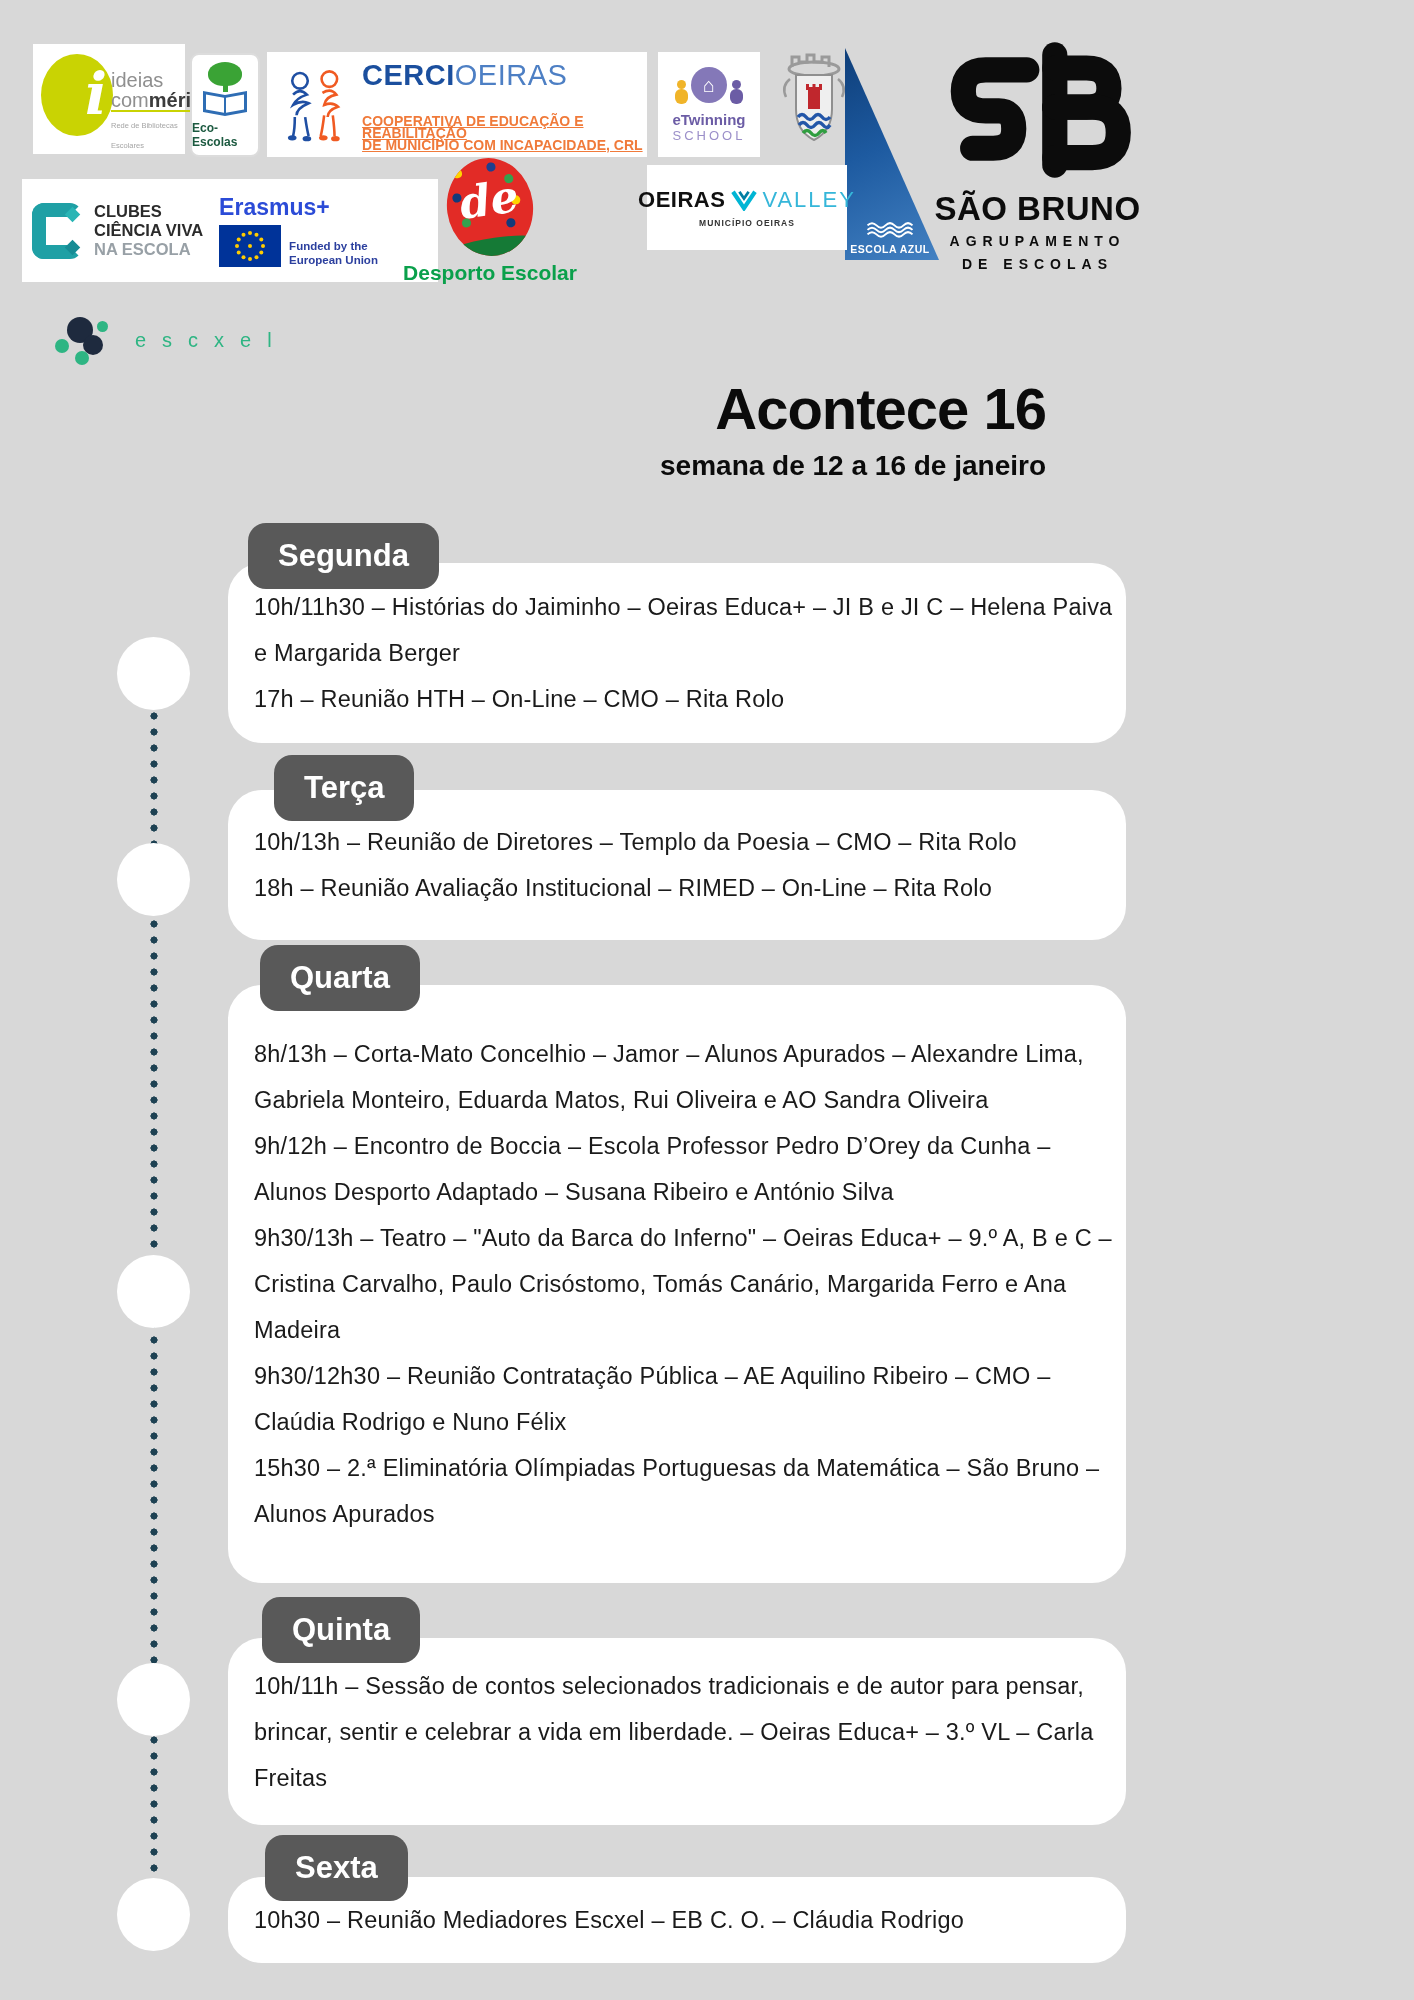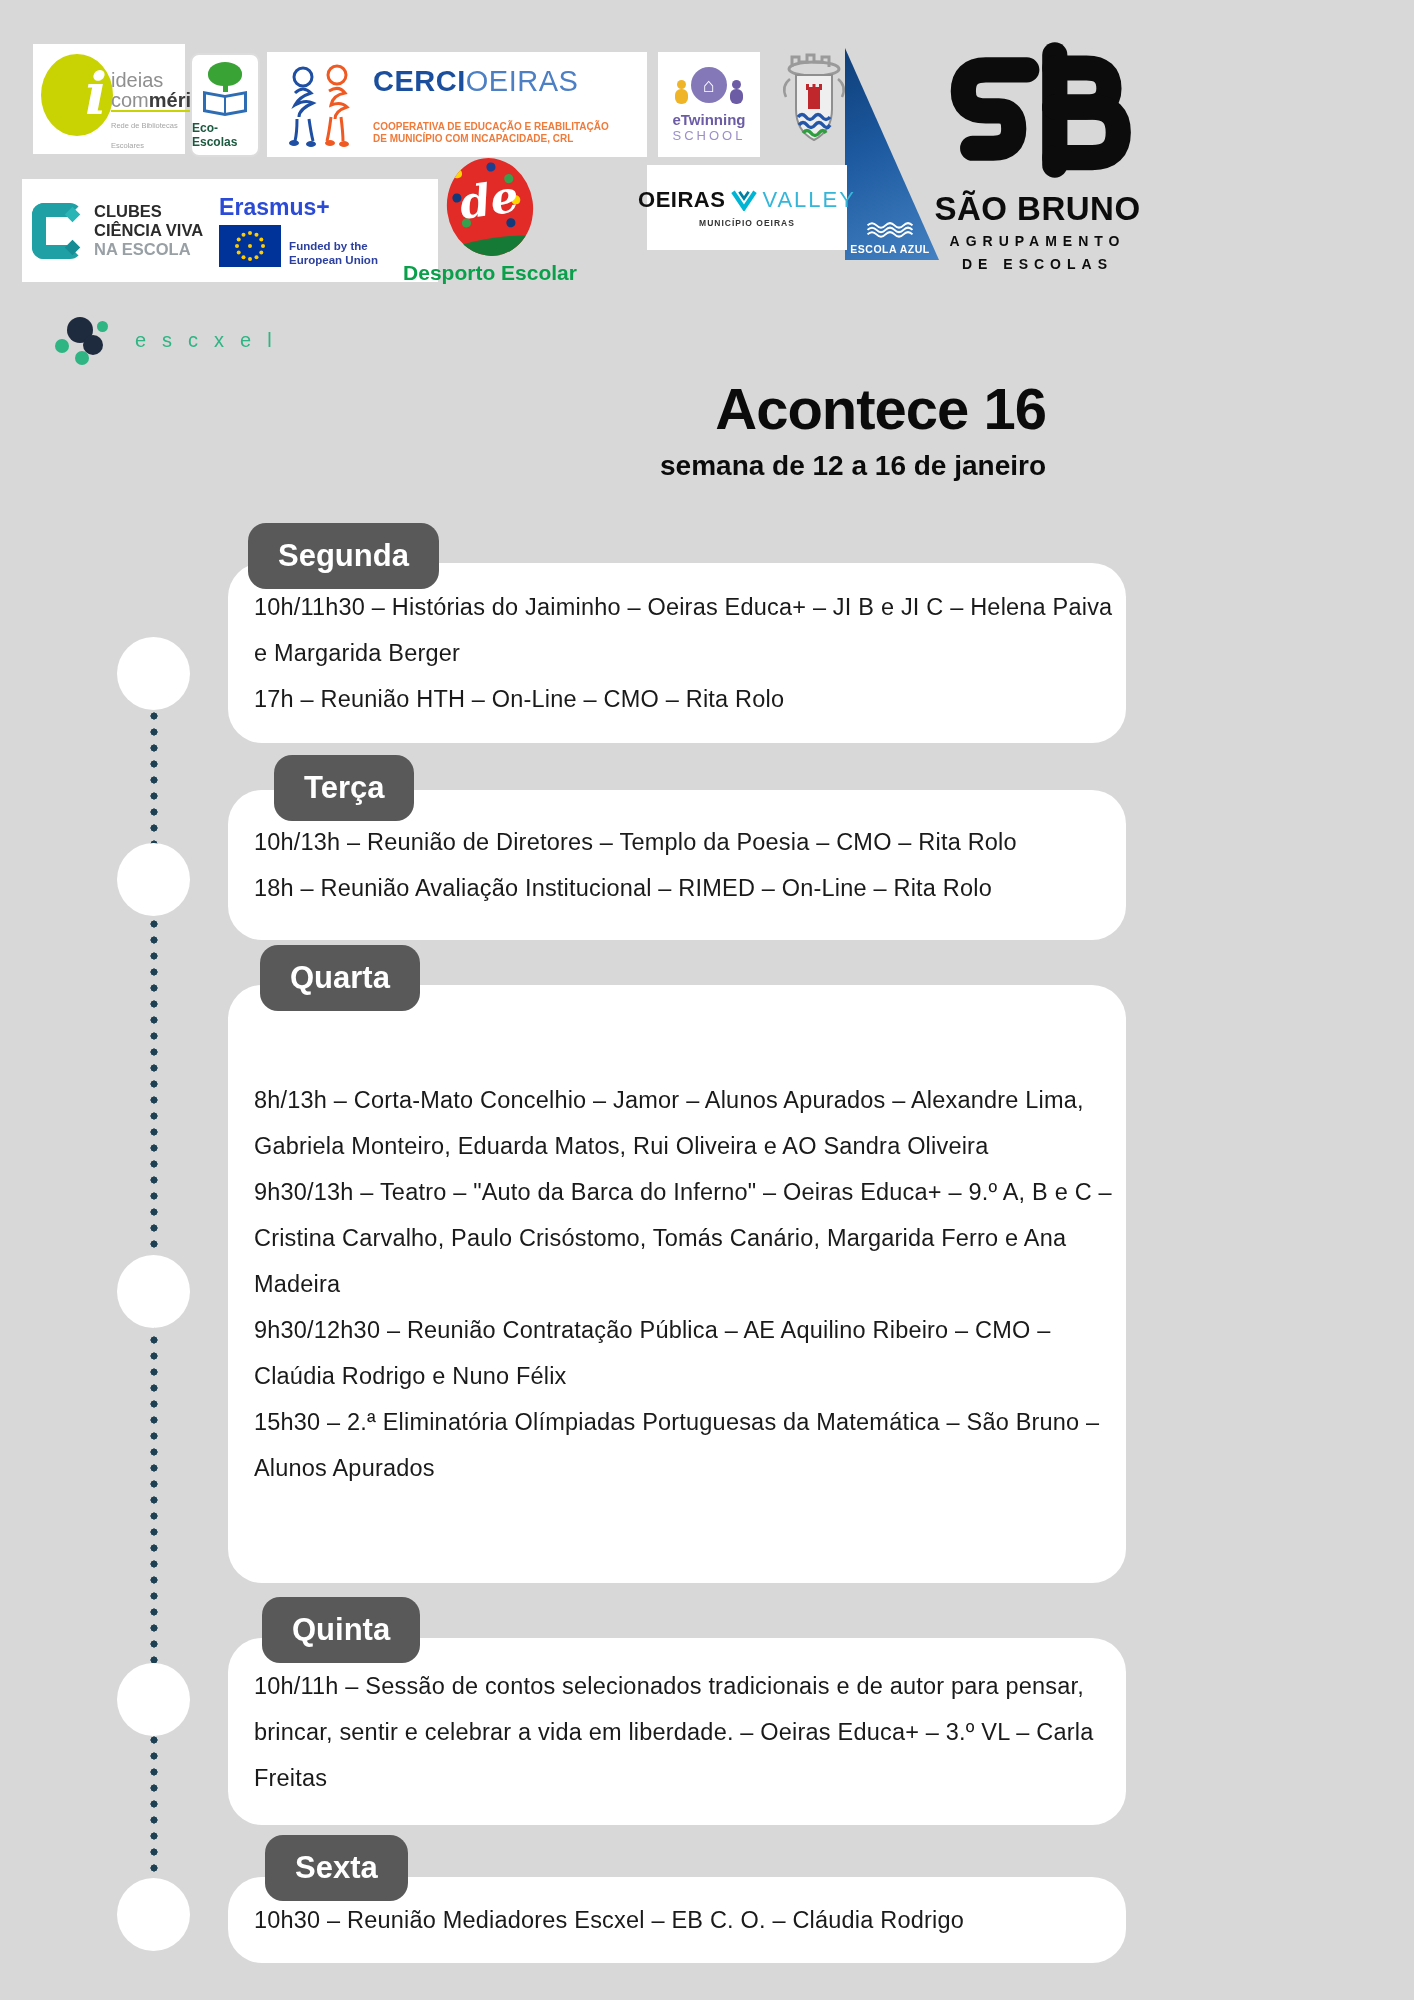--- a/index.html
+++ b/index.html
@@ -27,21 +27,21 @@
   .eco-page{width:18px;height:15px;background:#fff;border:3px solid #2e6db4;}
   .eco-page.l{transform:skewY(10deg);border-right-width:1px;}
   .eco-page.r{transform:skewY(-10deg);border-left-width:1px;}
   .eco-label{margin-top:7px;font-size:12px;font-weight:800;color:#1c5a40;}
 
   #cerci-box{left:267px;top:52px;width:380px;height:105px;display:flex;align-items:center;padding-left:14px;}
   .cerci-text{margin-left:12px;}
   .cerci-brand{font-size:29px;letter-spacing:.5px;}
   .cerci-brand .strong{font-weight:800;color:#1b4f9e;}
   .cerci-brand .light{font-weight:400;color:#4d7fc4;}
-  .cerci-tag{margin-top:23px;font-size:10px;font-weight:700;color:#f07a3a;line-height:12px;}
+  .cerci-tag{margin-top:23px;font-size:14px;font-weight:700;color:#f07a3a;line-height:12px;text-decoration:underline;}
 
   #etwinning-box{left:658px;top:52px;width:102px;height:105px;display:flex;flex-direction:column;
     align-items:center;justify-content:center;}
   .etw-graphic{display:flex;align-items:center;}
   .etw-person{width:9px;height:9px;border-radius:50%;position:relative;}
   .etw-person::after{content:"";position:absolute;top:9px;left:-2px;width:13px;height:15px;border-radius:6px;}
   .etw-person.y, .etw-person.y::after{background:#f0b429;}
   .etw-person.p, .etw-person.p::after{background:#6b5ca5;}
   .etw-circle{width:36px;height:36px;margin:0 5px;border-radius:50%;background:#8478b8;color:#fff;
     text-align:center;line-height:36px;font-size:20px;}
@@ -319,20 +319,21 @@
       <div class="day-card" style="top:790px;height:150px">
         <p>10h/13h – Reunião de Diretores – Templo da Poesia – CMO – Rita Rolo</p>
         <p>18h – Reunião Avaliação Institucional – RIMED – On-Line – Rita Rolo</p>
       </div>
     </section>
 
     <section>
       <div class="day-badge" style="left:260px;top:945px">Quarta</div>
       <div class="day-card" style="top:985px;height:598px">
         <p>8h/13h – Corta-Mato Concelhio – Jamor – Alunos Apurados – Alexandre Lima, Gabriela Monteiro, Eduarda Matos, Rui Oliveira e AO Sandra Oliveira</p>
+        <p>9h/12h – Encontro de Boccia – Escola Professor Pedro D’Orey da Cunha – Alunos Desporto Adaptado – Susana Ribeiro e António Silva</p>
         <p>9h30/13h – Teatro – "Auto da Barca do Inferno" – Oeiras Educa+ – 9.º A, B e C – Cristina Carvalho, Paulo Crisóstomo, Tomás Canário, Margarida Ferro e Ana Madeira</p>
         <p>9h30/12h30 – Reunião Contratação Pública – AE Aquilino Ribeiro – CMO – Claúdia Rodrigo e Nuno Félix</p>
         <p>15h30 – 2.ª Eliminatória Olímpiadas Portuguesas da Matemática – São Bruno – Alunos Apurados</p>
       </div>
     </section>
 
     <section>
       <div class="day-badge" style="left:262px;top:1597px">Quinta</div>
       <div class="day-card" style="top:1638px;height:187px">
         <p>10h/11h – Sessão de contos selecionados tradicionais e de autor para pensar, brincar, sentir e celebrar a vida em liberdade. – Oeiras Educa+ – 3.º VL – Carla Freitas</p>

